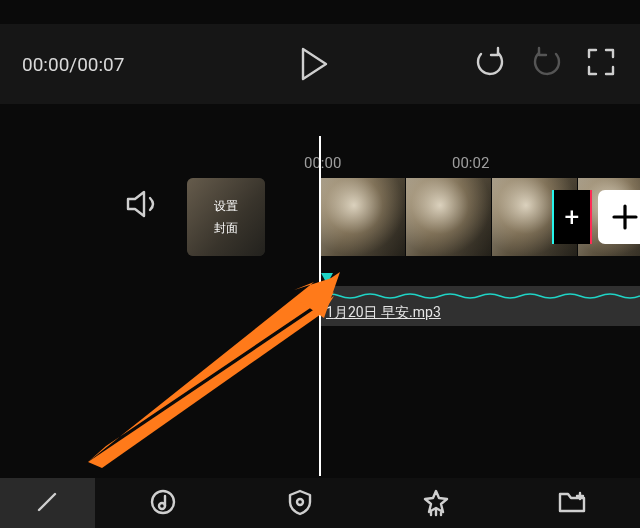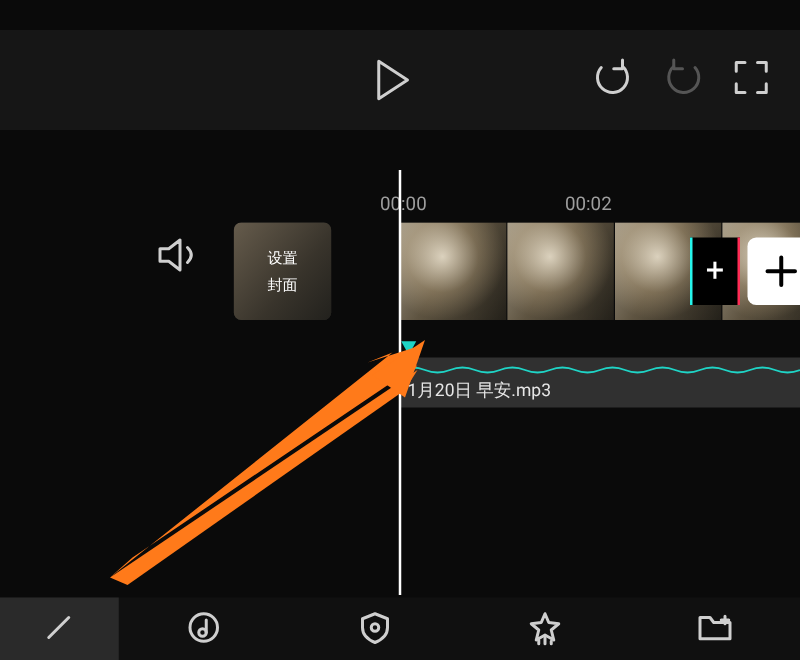--- a/index.html
+++ b/index.html
@@ -31,35 +31,36 @@
   .clip+.clip{margin-left:1px;}
   
   .addwrap{position:absolute;right:-12px;top:190px;display:flex;align-items:center;}
   .tiktokadd{width:36px;height:54px;background:#000;border-left:2px solid #26f5ec;border-right:2px solid #fe2c55;display:flex;align-items:center;justify-content:center;color:#fff;font-size:26px;}
   .addbtn{width:54px;height:54px;background:#fff;border-radius:7px;margin-left:6px;display:flex;align-items:center;justify-content:center;}
   .addbtn svg{display:block;}
   
   .audiotrack{position:absolute;left:320px;top:286px;width:320px;height:40px;background:#303030;overflow:hidden;}
   .wave{position:absolute;left:0;top:6px;right:0;height:8px;}
   .wave svg{display:block;}
-  .audioname{position:absolute;left:6px;top:18px;font-size:14px;color:#e6e6e6;}
+  .audioname{position:absolute;left:6px;top:18px;font-size:14px;color:#e6e6e6;text-decoration:underline;}
   .cue{position:absolute;left:320px;top:272px;}
   
   .playhead{position:absolute;left:319px;top:136px;width:2px;height:340px;background:#fff;}
   
   .arrow{position:absolute;left:88px;top:270px;pointer-events:none;}
   
   .bottombar{position:absolute;left:0;top:478px;width:640px;height:50px;background:#101010;display:flex;}
   .bslot{flex:1;display:flex;align-items:flex-start;justify-content:center;padding-top:10px;}
   .bslot.first{background:#2a2a2a;flex:.7;}
 </style>
 </head>
 <body>
 
 <div class="topbar">
+  <span class="timecode">00:00/00:07</span>
   <span class="play">
     <svg width="30" height="34" viewBox="0 0 30 34">
         <path d="M4 2 L27 17 L4 32 Z" class="icon-stroke"></path>
       </svg>
   </span>
   <span class="undo">
     <svg width="32" height="32" viewBox="0 0 32 32">
         <path d="M25 7 A12 12 0 1 1 8 8" class="icon-stroke"></path>
         <path d="M25 2 L25 9 L18 9" class="icon-stroke"></path>
       </svg>

